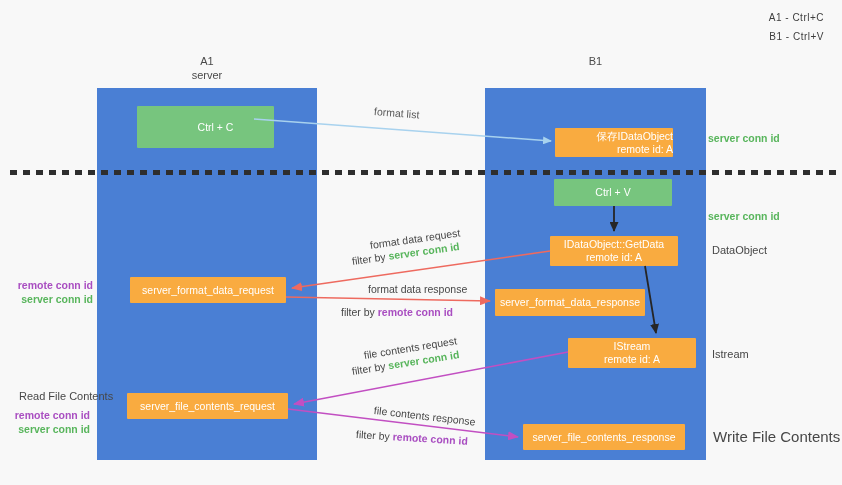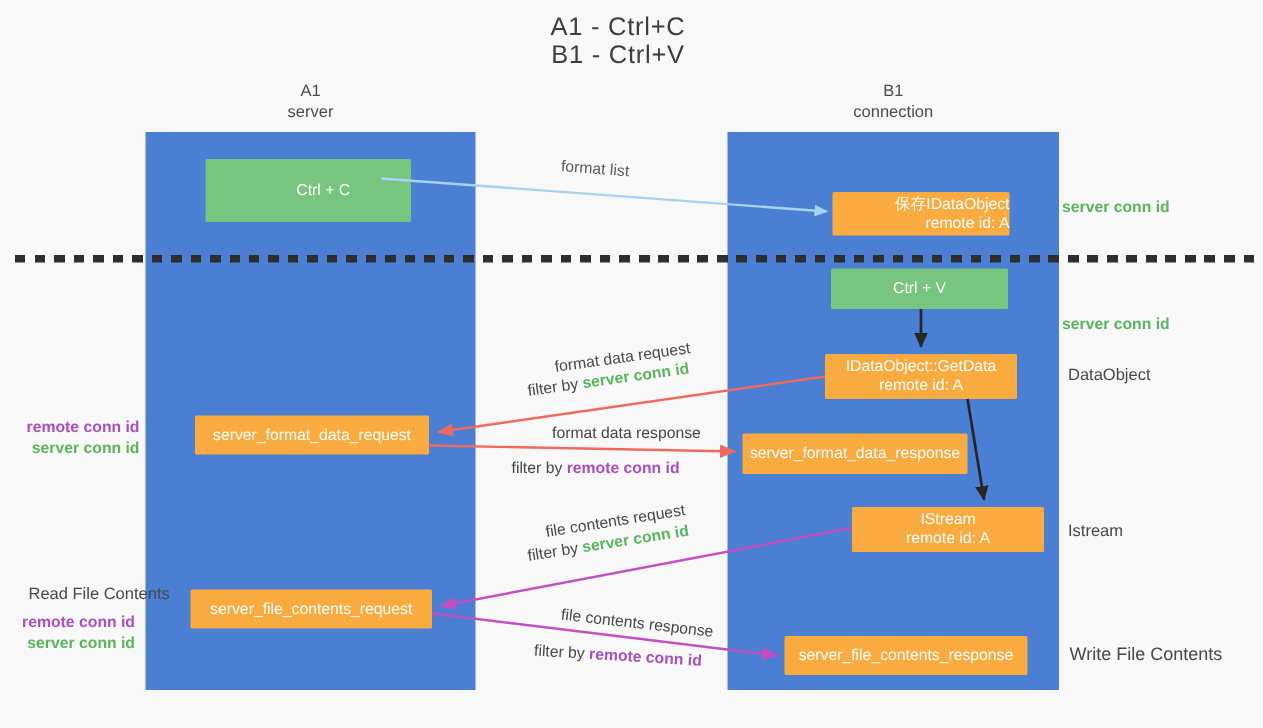--- a/index.html
+++ b/index.html
@@ -8,22 +8,22 @@
     width: 842px;
     height: 485px;
     background: #f8f8f8;
     font-family: "Liberation Sans", "DejaVu Sans", sans-serif;
     overflow: hidden;
   }
   .title {
     position: absolute;
     left: 0; top: 8px;
     width: 824px;
-    text-align: center;
-    font-size: 17px;
+    text-align: right;
+    font-size: 10px;
     line-height: 19px;
     color: #3d3d3d;
     letter-spacing: 0.5px;
   }
   .col-header {
     position: absolute;
     text-align: center;
     font-size: 11px;
     line-height: 14px;
     color: #4a4a4a;
@@ -98,21 +98,20 @@
     <div>A1 - Ctrl+C</div>
     <div>B1 - Ctrl+V</div>
   </div>
 
   <div class="col-header" style="left:97px; top:54px; width:220px;">
     <div>A1</div>
     <div>server</div>
   </div>
   <div class="col-header" style="left:485px; top:54px; width:221px;">
     <div>B1</div>
-    <div>connection</div>
   </div>
 
   <div class="column" style="left:97px; width:220px;"></div>
   <div class="column" style="left:485px; width:221px;"></div>
 
   <div class="divider"></div>
 
   <svg class="arrows" width="842" height="485" viewBox="0 0 842 485">
     <defs>
       <marker id="m-blue" markerWidth="9" markerHeight="8" refX="8" refY="4" orient="auto" markerUnits="userSpaceOnUse">
@@ -187,21 +186,21 @@
   <div class="lbl rot" style="left:364px; top:349px; transform:rotate(-9deg);">file contents request</div>
   <div class="lbl rot" style="left:352px; top:365px; transform:rotate(-9deg);"><span>filter by </span><span class="v-green">server conn id</span></div>
 
   <div class="lbl rot" style="left:374px; top:404px; transform:rotate(6.5deg);">file contents response</div>
   <div class="lbl rot" style="left:356px; top:428px; transform:rotate(3.5deg);"><span>filter by </span><span class="v-purple">remote conn id</span></div>
 
   <div class="lbl bold-green" style="left:708px; top:132px;">server conn id</div>
   <div class="lbl bold-green" style="left:708px; top:210px;">server conn id</div>
   <div class="lbl" style="left:712px; top:244px; font-size:11px;">DataObject</div>
   <div class="lbl" style="left:712px; top:348px; font-size:11px;">Istream</div>
-  <div class="lbl" style="left:713px; top:430px; font-size:12px;">Write File Contents</div>
+  <div class="lbl" style="left:713px; top:430px; font-size:15px;">Write File Contents</div>
 
   <div class="side-cluster" style="left:0px; top:278px; width:93px;">
     <div class="remote">remote conn id</div>
     <div class="server">server conn id</div>
   </div>
   <div class="lbl" style="left:7px; top:390px; font-size:11px;margin-left:12px;">Read File Contents</div>
   <div class="side-cluster" style="left:0px; top:408px; width:90px;">
     <div class="remote">remote conn id</div>
     <div class="server">server conn id</div>
   </div>

